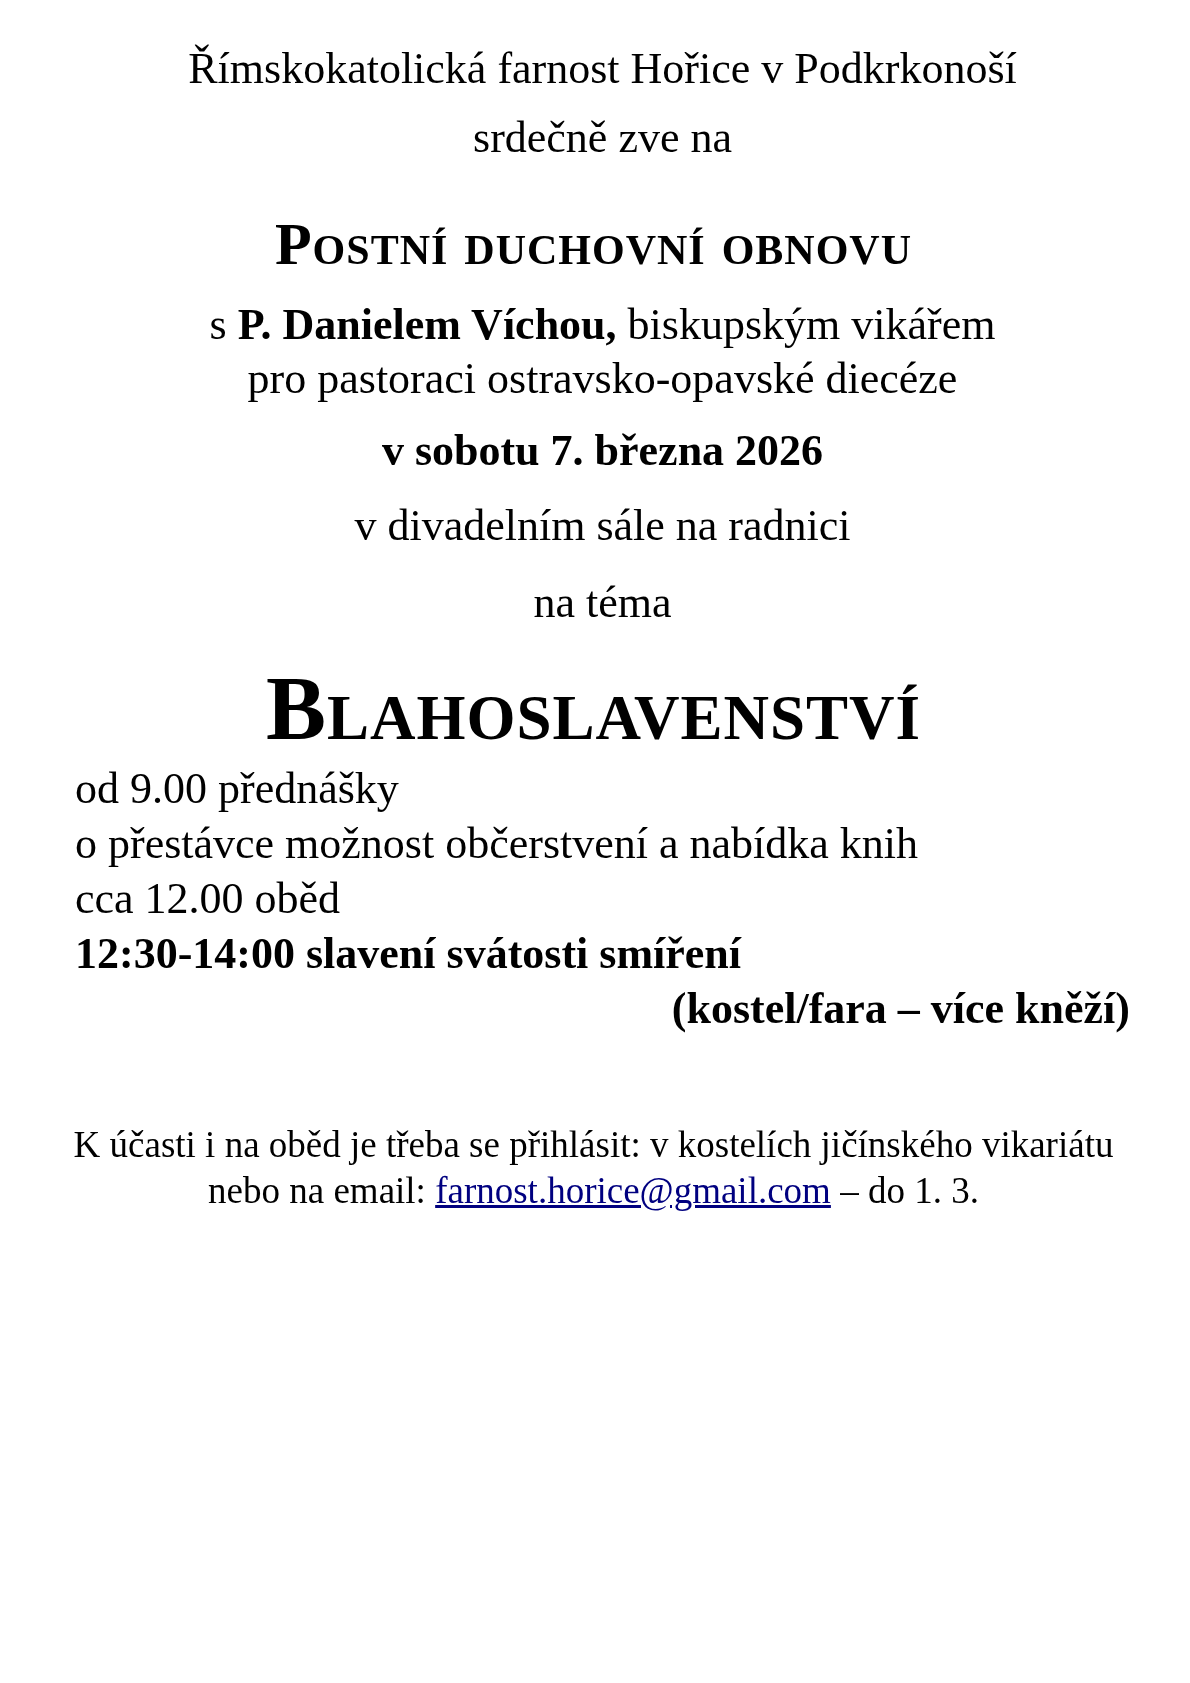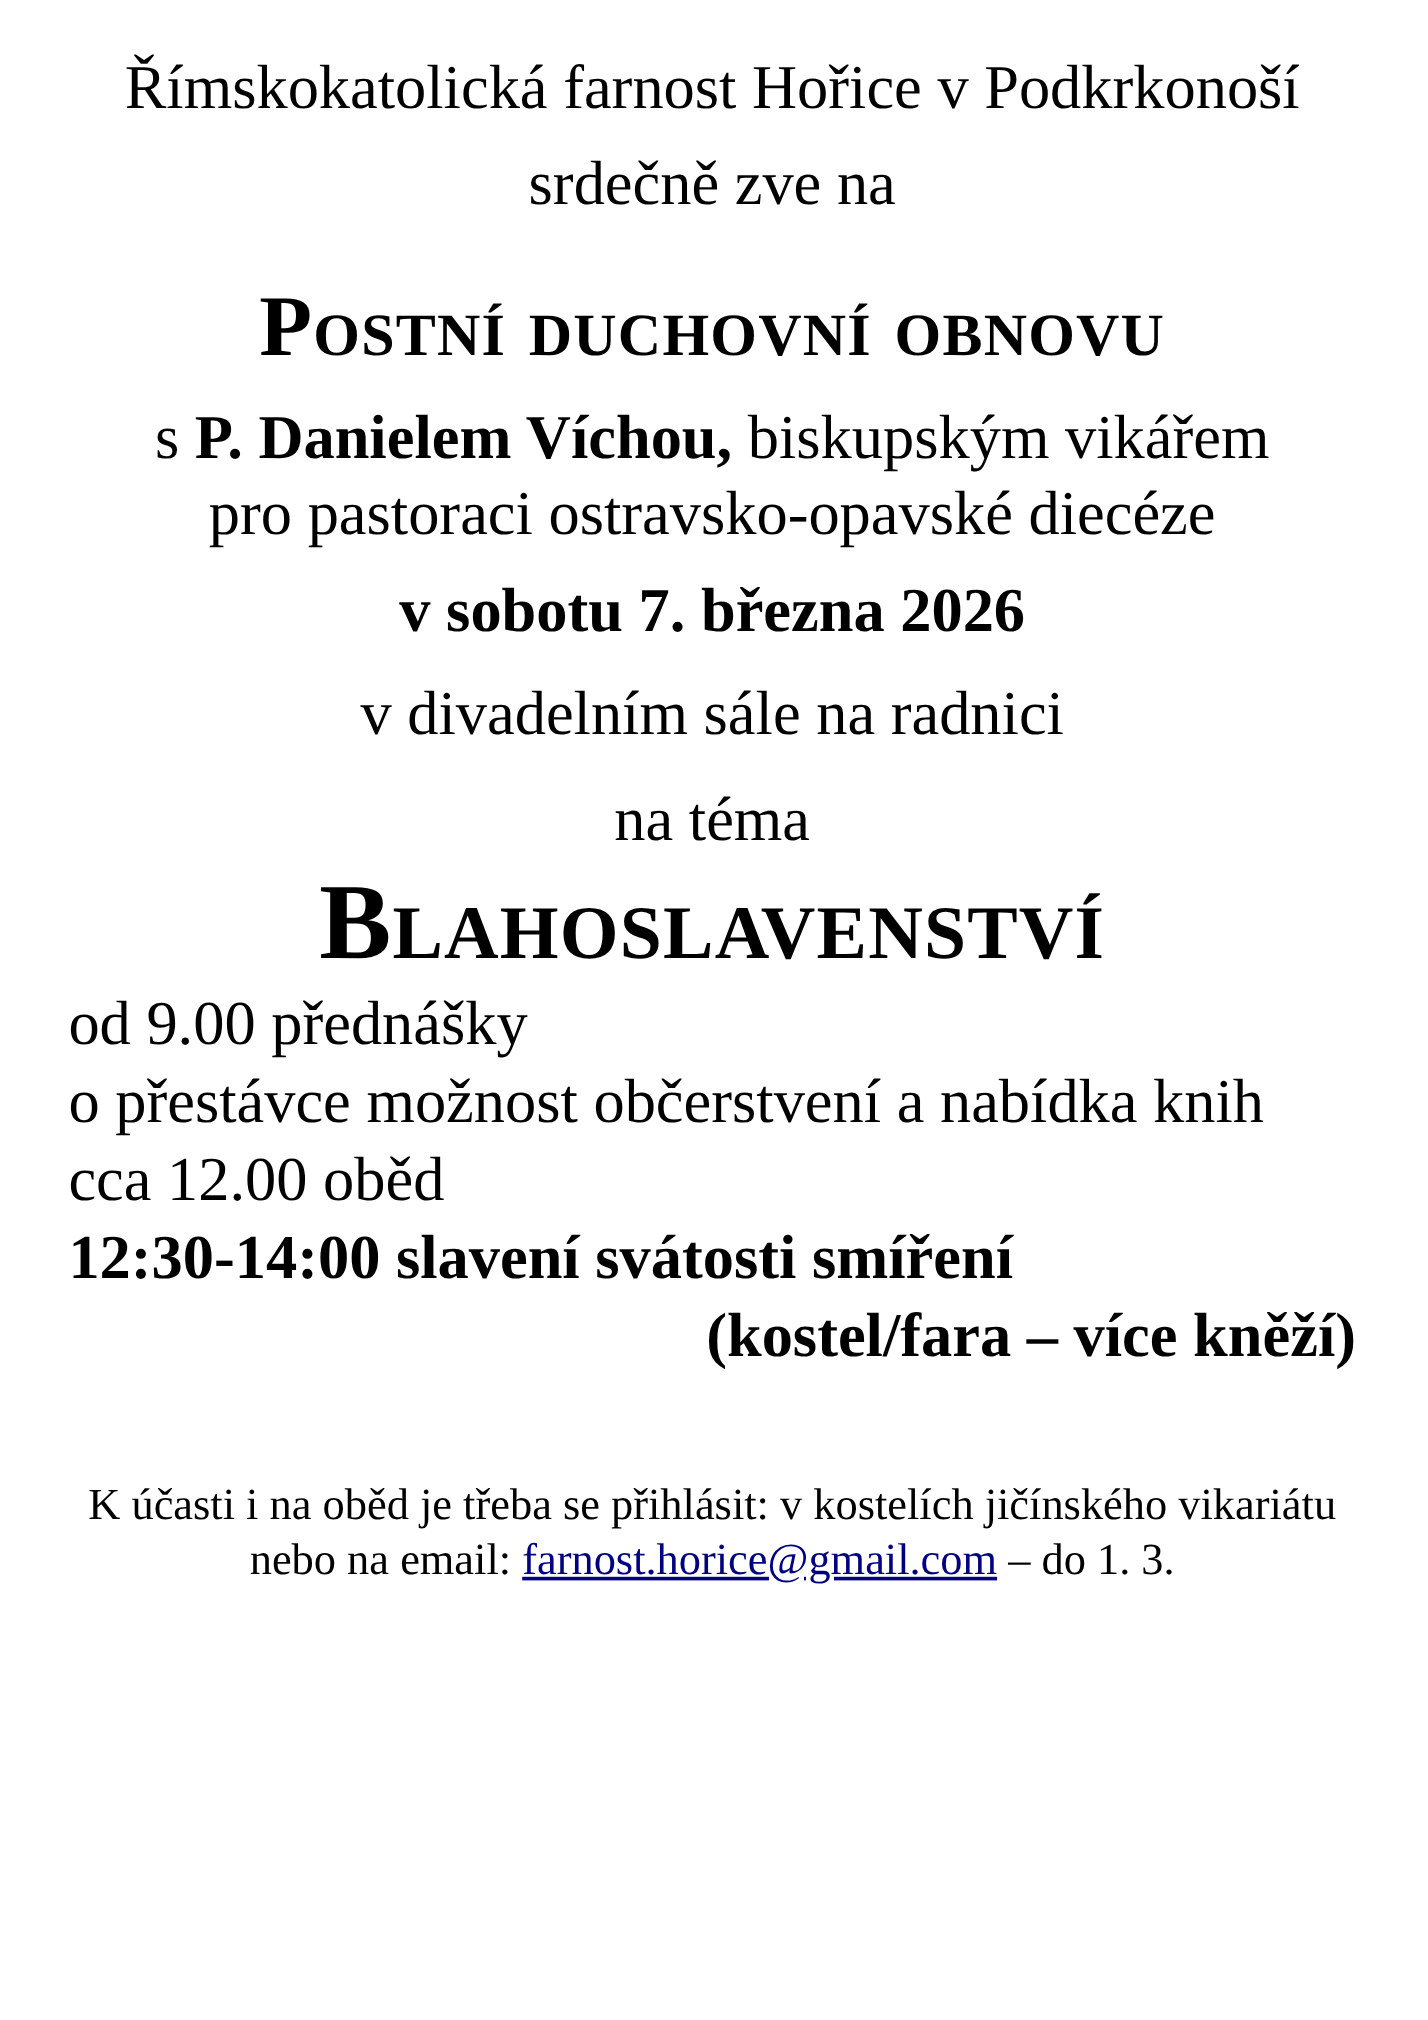--- a/index.html
+++ b/index.html
@@ -20,44 +20,46 @@
     height: 1683px;
     padding: 40px 60px 0 57px;
   }
   p, h1, h2 {
     margin: 0;
     padding: 0;
     font-weight: normal;
   }
   .center { text-align: center; }
   .body-text {
-    font-size: 52px;
+    font-size: 44px;
     line-height: 1.3;
+    margin-left: 18px;
   }
   .header-line2 { margin-top: 12px; }
   .display-title {
-    font-size: 72px;
+    font-size: 60px;
     font-weight: bold;
     font-variant: small-caps;
     line-height: 1.2;
     letter-spacing: 1px;
     margin-top: 42px;
     text-align: center;
   }
   .speaker { margin-top: 18px; line-height: 1.22; }
   .speaker b, .bold { font-weight: bold; }
   .date-line { margin-top: 16px; font-weight: bold; }
   .venue-line { margin-top: 18px; }
   .theme-label { margin-top: 20px; }
   .theme-title {
     font-size: 90px;
     font-weight: bold;
     font-variant: small-caps;
     line-height: 1.15;
     letter-spacing: 1px;
+    margin-top: 26px;
     text-align: center;
   }
   .program-heading { margin-top: 46px; }
   .program-line { line-height: 1.25; }
   .italic { }
   .right { text-align: right; font-family: Liberation Serif, serif; }
   .footer {
     margin-top: 86px;
     font-size: 37px;
     line-height: 1.25;

